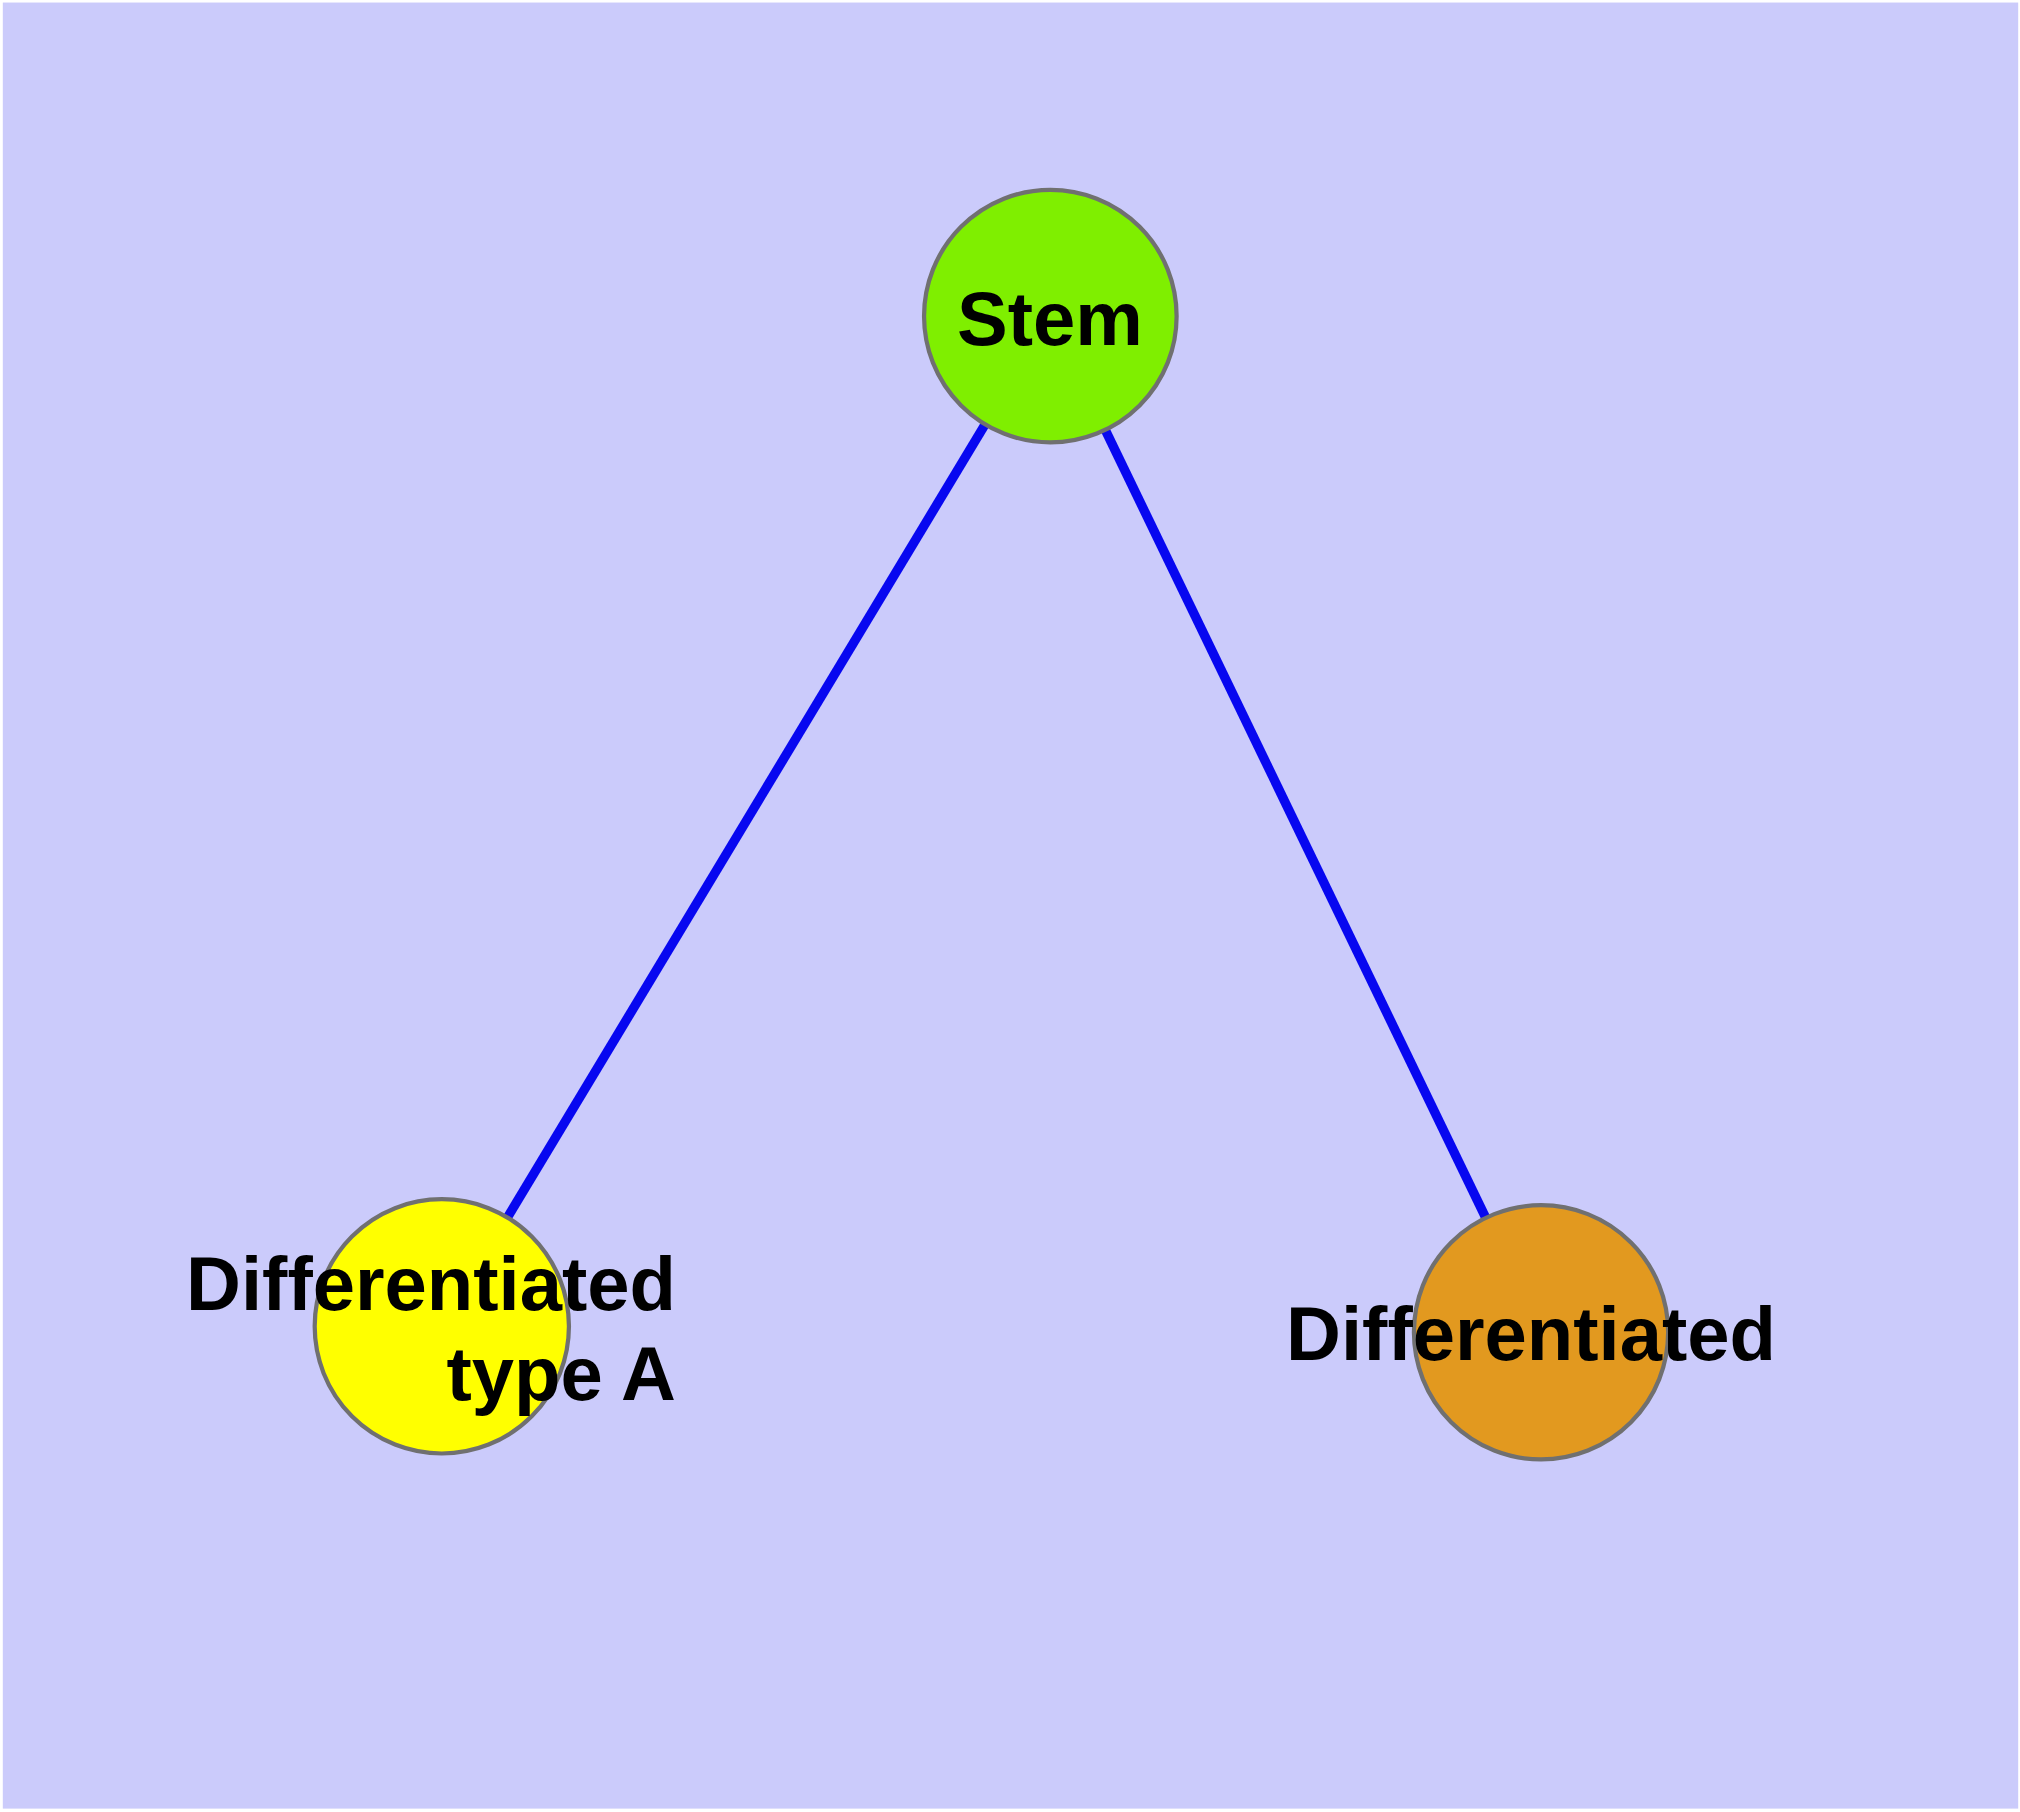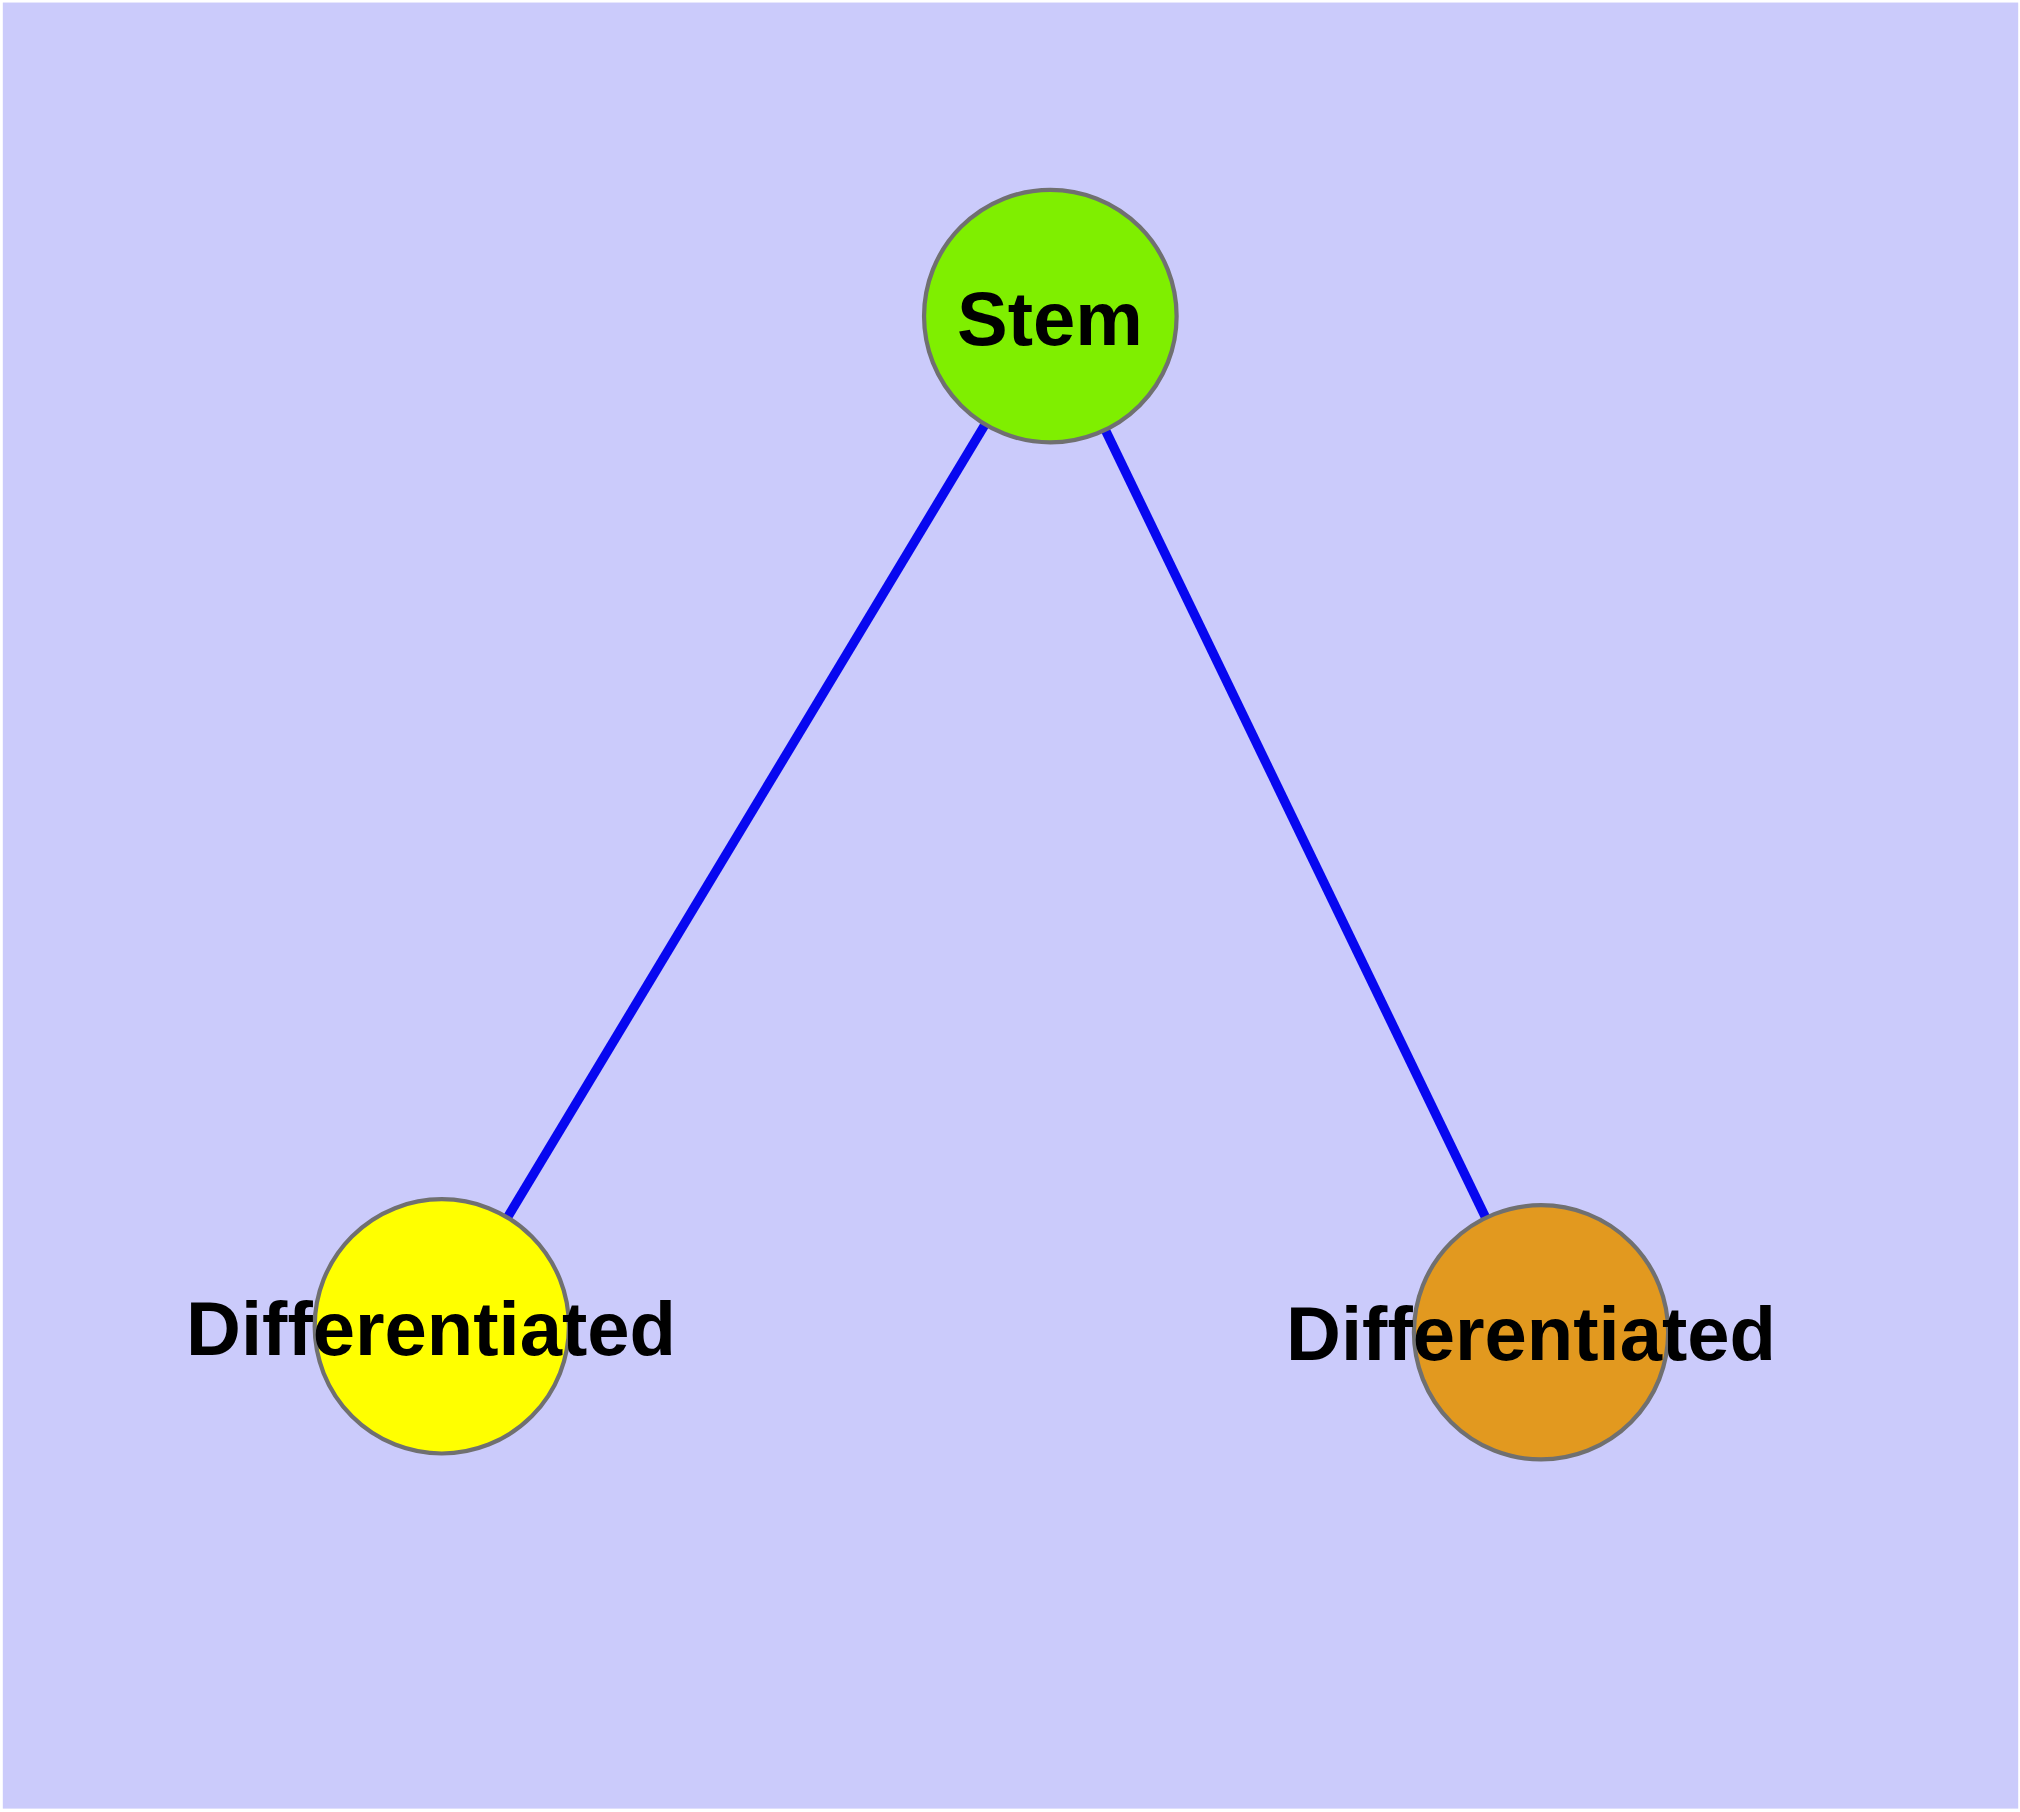--- a/index.html
+++ b/index.html
@@ -59,20 +59,21 @@
     <circle class="graph-node" cx="521" cy="1565" r="150" fill="#FFFF00" stroke="#707070"></circle>
     <circle class="graph-node" cx="1818" cy="1572" r="150" fill="#E2991F" stroke="#707070"></circle>
   </svg>
 
   <div class="node-label" style="left:1050px; top:319px;">
     <span class="line">Stem</span>
   </div>
 
   <div class="node-label" style="left:431px; top:1329px;">
     <span class="line">Differentiated</span>
+    <span class="line">type A</span>
   </div>
 
   <div class="node-label" style="left:1531px; top:1334px;">
     <span class="line">Differentiated</span>
   </div>
 
 </div>
 
 
 </body></html>

